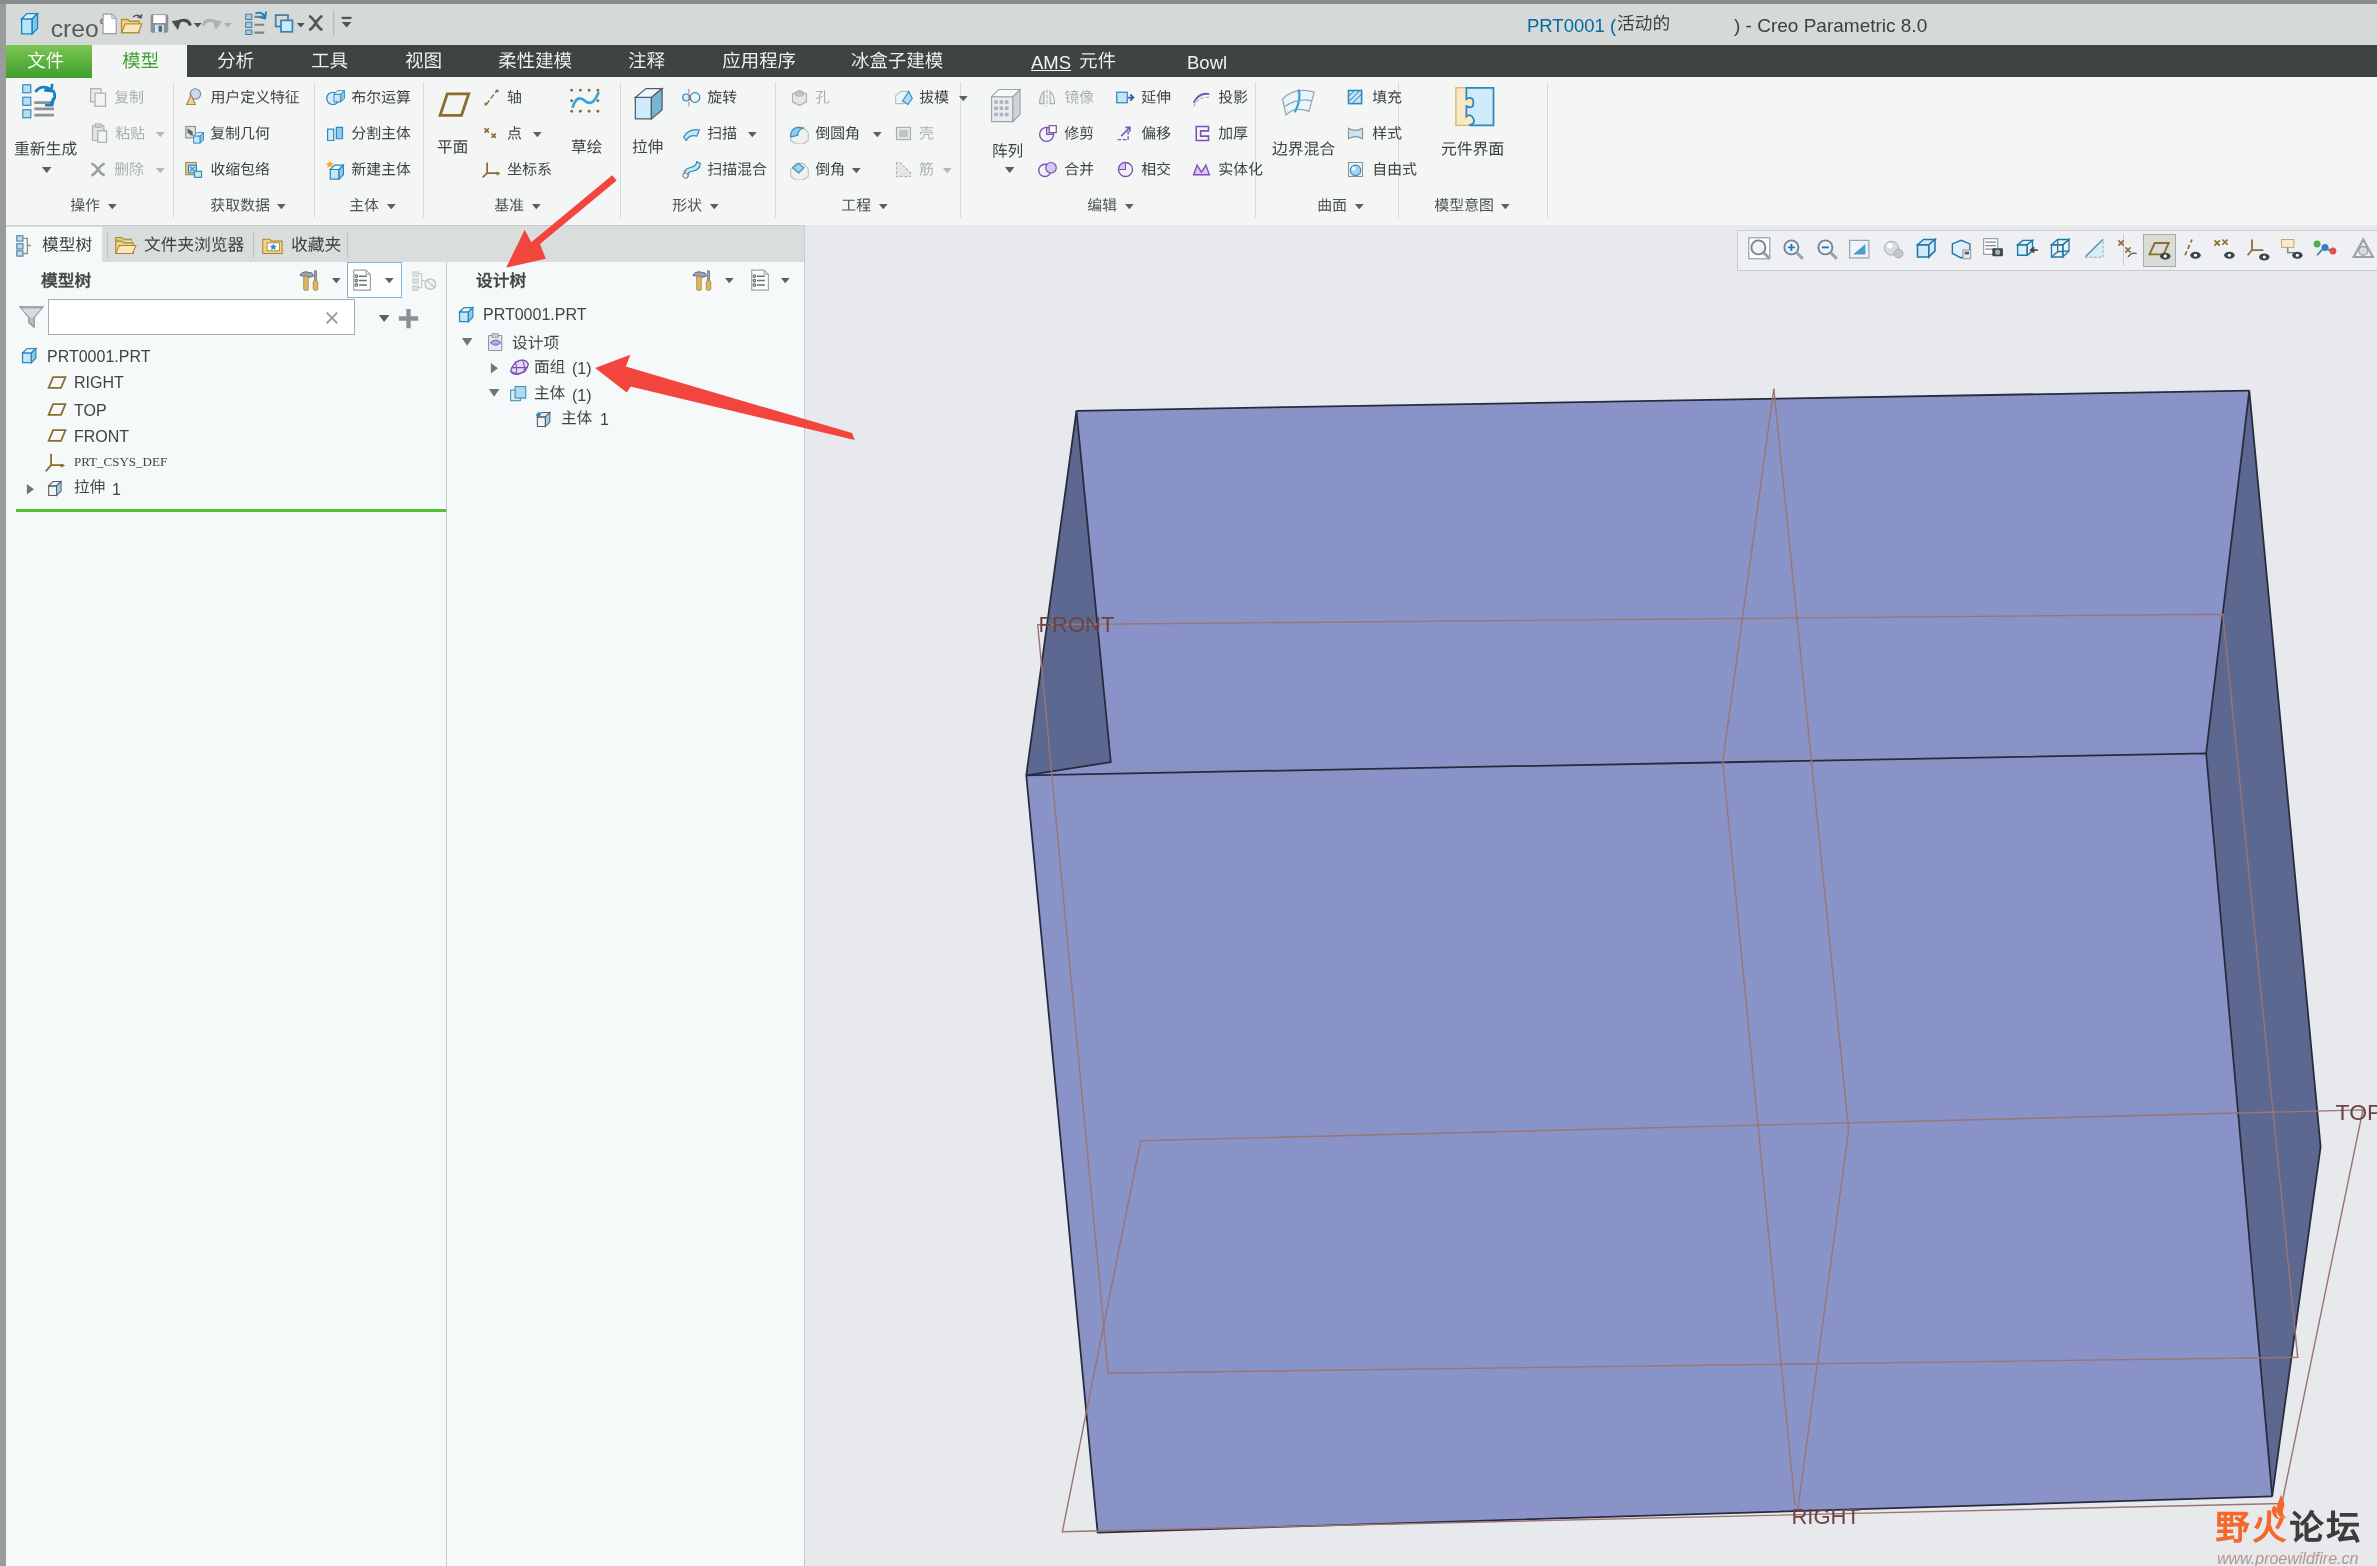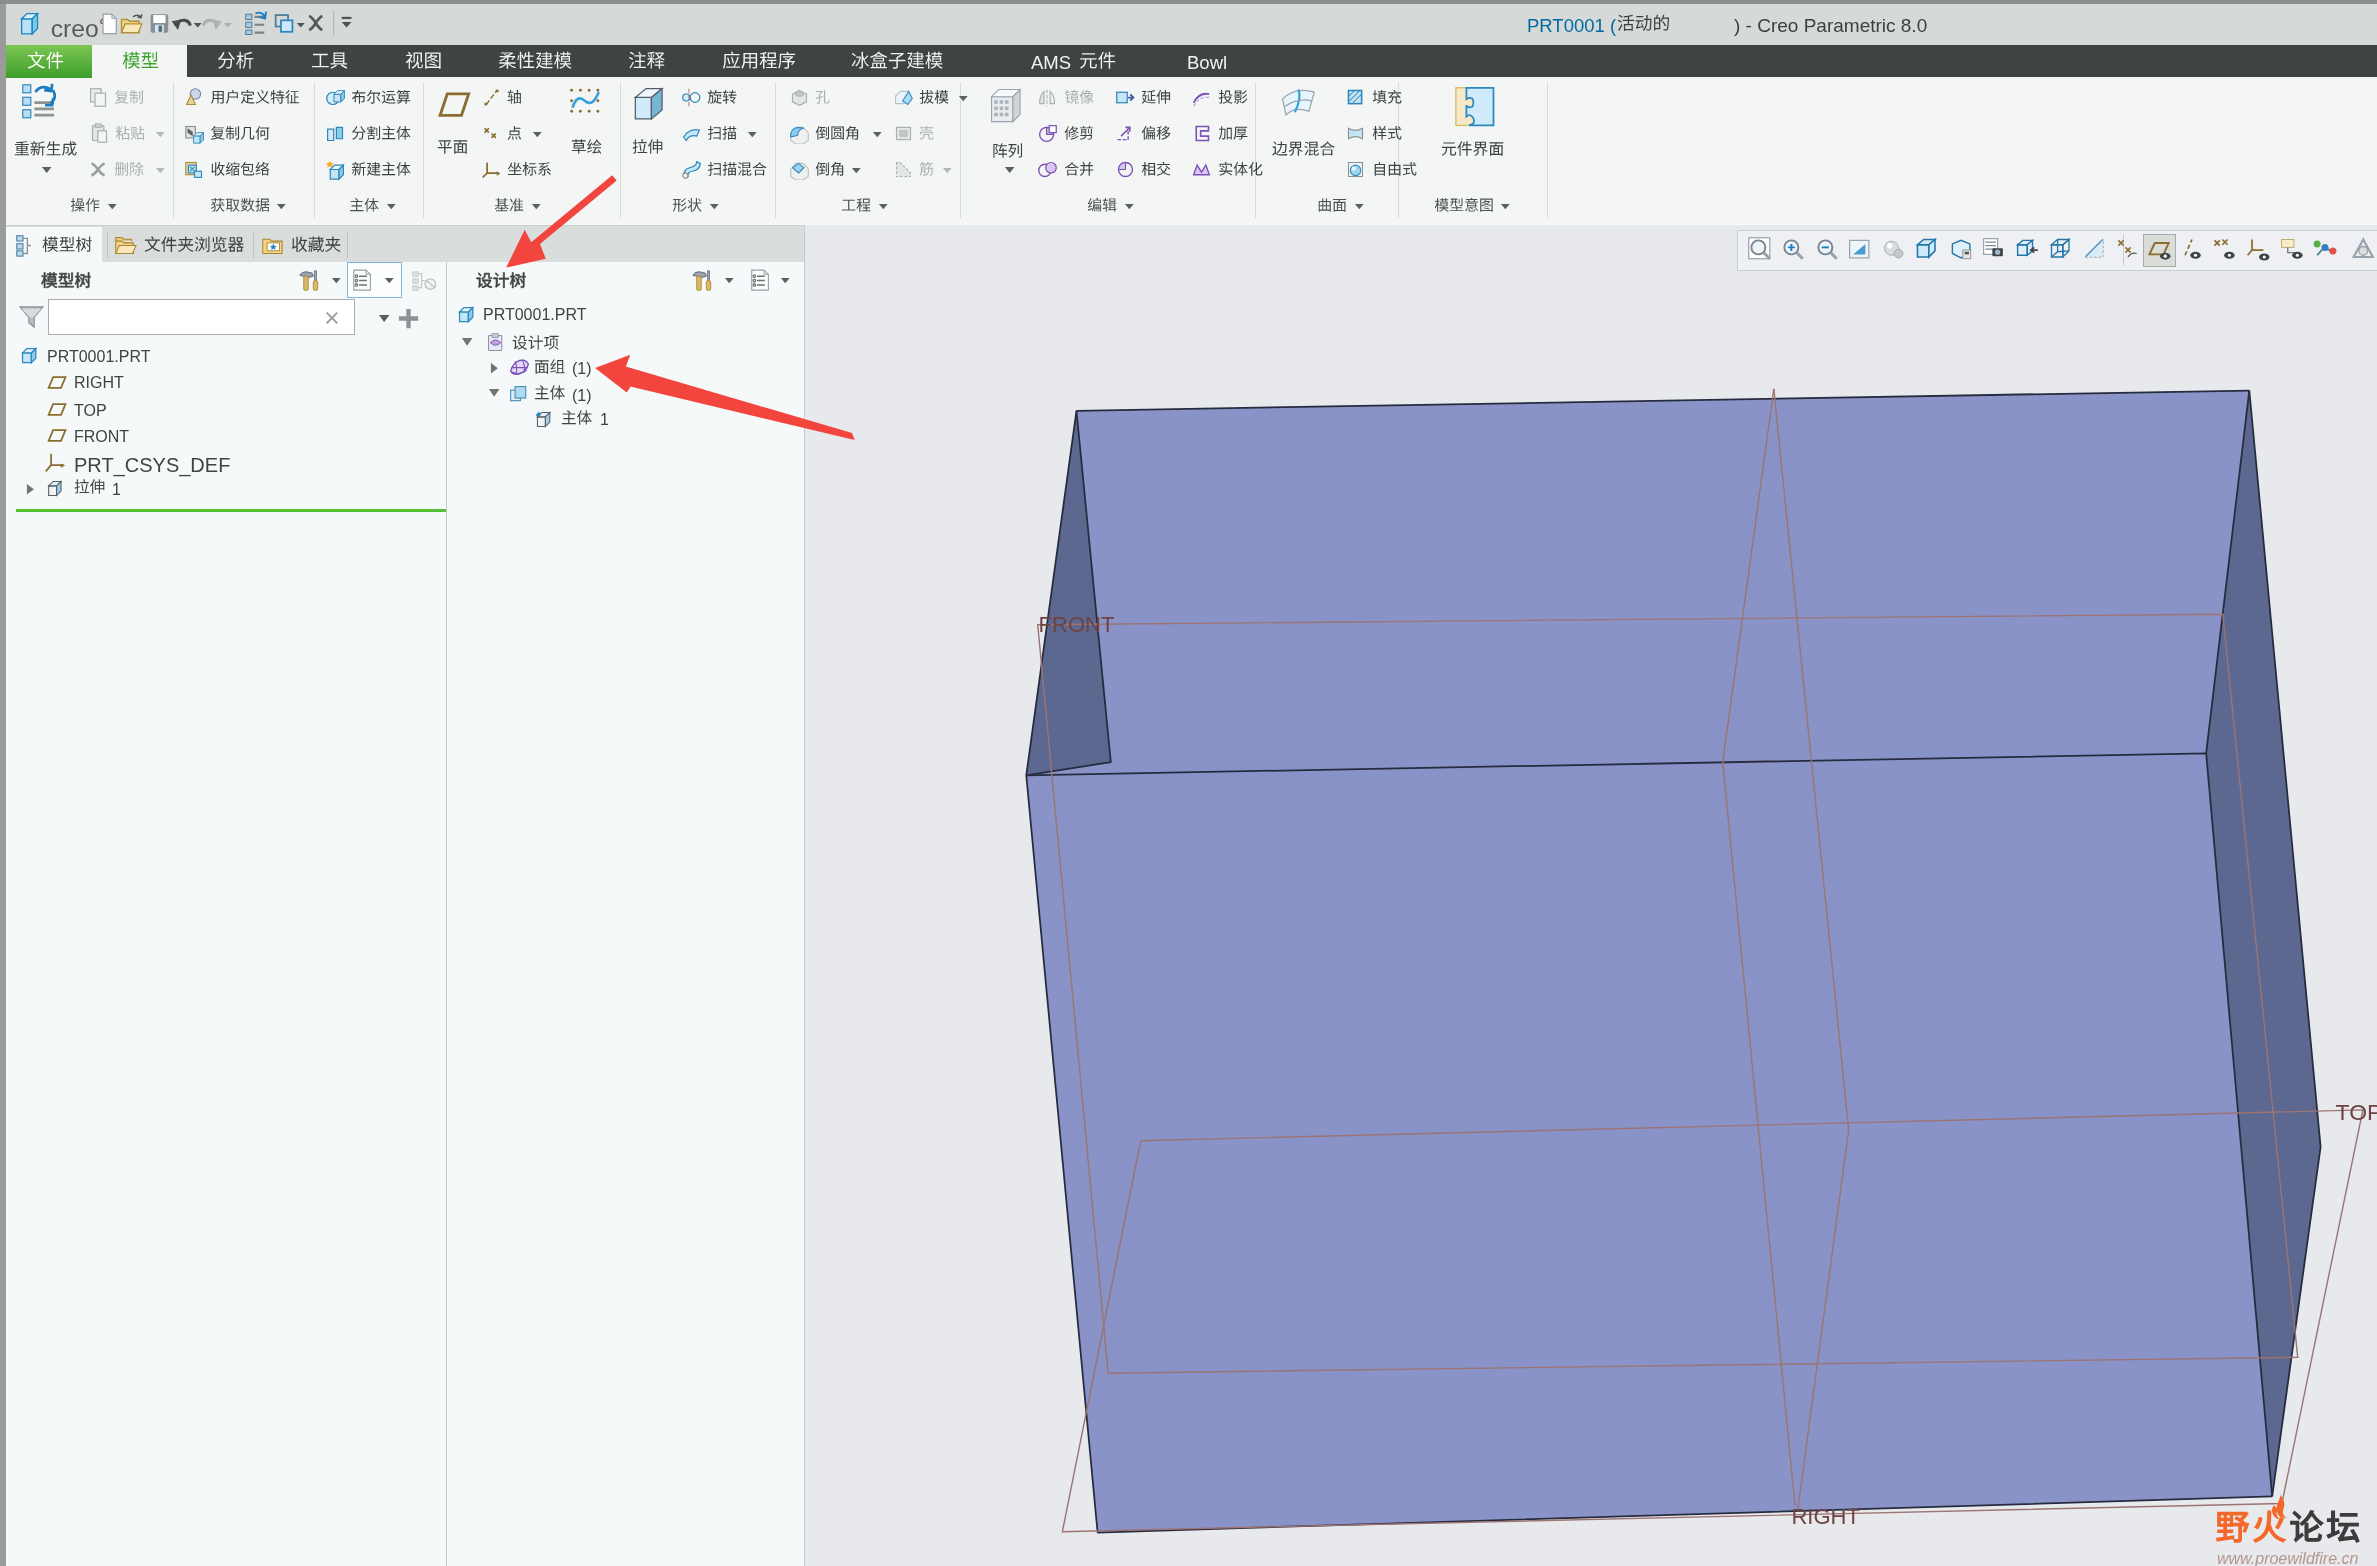--- a/index.html
+++ b/index.html
@@ -288,21 +288,21 @@
     <g transform="translate(0,21.8) scale(0.2100)">
       <g fill="#f2f4f3">
         <use href="#g51b0" x="0"></use>
         <use href="#g76d2" x="100"></use>
         <use href="#g5b50" x="200"></use>
         <use href="#g5efa" x="300"></use>
         <use href="#g6a21" x="400"></use>
       </g>
     </g>
   </svg>
-<div class="lat" style="left:1031px;top:52px;font-size:18.5px;color:#f2f4f3;">AMS</div>
+<div class="lat" style="left:1031px;top:52px;font-size:18.5px;color:#f2f4f3;text-decoration:underline;">AMS</div>
 <svg class="a" style="left:1079px;top:48px" width="39" height="25.5" viewBox="0 0 44 29">
     <g transform="translate(0,21.8) scale(0.2100)">
       <g fill="#f2f4f3">
         <use href="#g5143" x="0"></use>
         <use href="#g4ef6" x="100"></use>
       </g>
     </g>
   </svg>
 <div class="lat" style="left:1167px;top:52px;font-size:18.5px;color:#f2f4f3;margin-left:20px;">Bowl</div>
 <div class="a" style="left:173px;top:82px;width:0.9px;height:136px;background:#d7dbda;"></div>
@@ -1173,21 +1173,21 @@
     <polygon points="3,19 8,7 22,7 17,19" fill="none" stroke="#8a6d2f" stroke-width="2"></polygon>
   </svg>
 <div class="lat" style="left:74px;top:428px;font-size:16px;color:#3f4442;">FRONT</div>
 <svg class="a" style="left:44px;top:451px" width="23" height="23" viewBox="0 0 26 26">
     <g stroke="#8a6d2f" stroke-width="2" fill="none">
       <path d="M8,3 v13 h14"></path>
       <path d="M8,16 l-6,7"></path>
     </g>
     <path d="M19,14 l5,2.5 -5,2.5 z" fill="#8a6d2f"></path>
   </svg>
-<div class="lat" style="left:74px;top:454px;font-size:20px;color:#3f4442;">PRT_CSYS_DEF</div>
+<div class="lat" style="left:74px;top:454px;font-size:13px;color:#3f4442;font-family:Liberation Serif, serif;">PRT_CSYS_DEF</div>
 <svg class="a" style="left:26.4px;top:483px" width="9.7" height="12.3" viewBox="0 0 11 14">
     <path d="M1,1 l8,6 -8,6 z" fill="#707674"></path>
   </svg>
 <svg class="a" style="left:46px;top:477px" width="23" height="23" viewBox="0 0 26 26">
     <polygon points="3,10 12,10 12,21 3,21" fill="#f2f4f3" stroke="#555d66" stroke-width="1.2"></polygon>
 <polygon points="3,10 8,5 17,5 12,10" fill="#e2f1fa" stroke="#555d66" stroke-width="1.2"></polygon>
 <polygon points="12,10 17,5 17,16 12,21" fill="#9fd0ea" stroke="#555d66" stroke-width="1.2"></polygon>
   </svg>
 <svg class="a" style="left:74px;top:476px" width="33" height="22" viewBox="0 0 38 25">
     <g transform="translate(0,18.7) scale(0.1800)">

